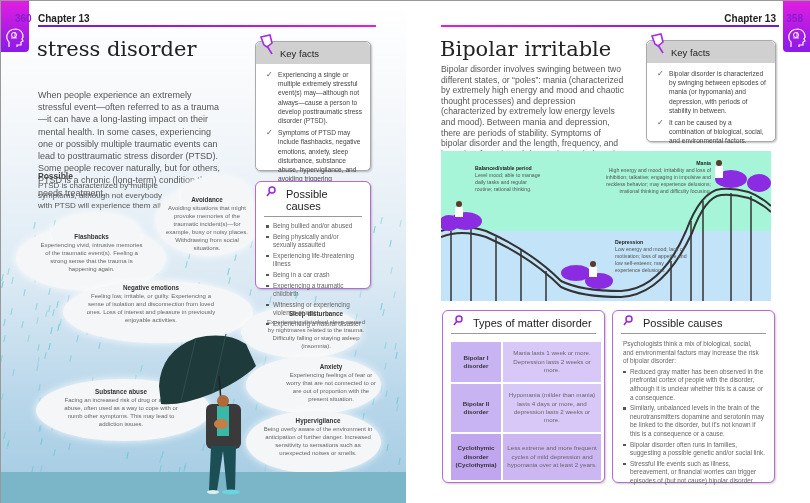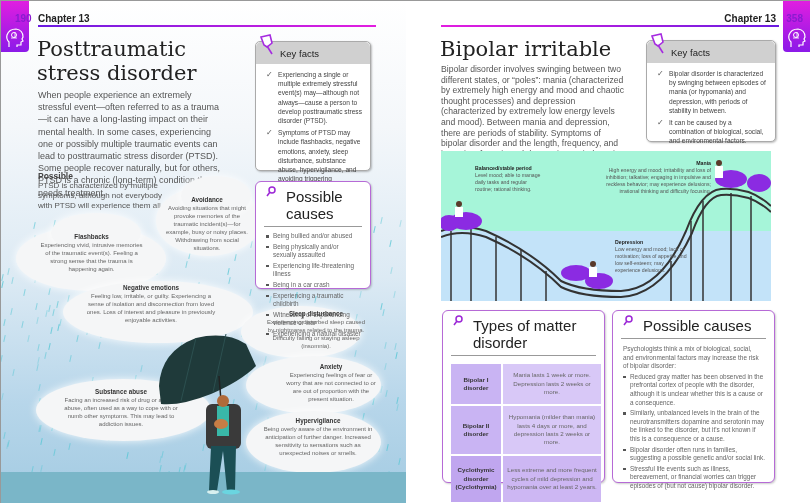--- a/index.html
+++ b/index.html
@@ -22,21 +22,21 @@
 .cloud-text{position:absolute;text-align:center;font-size:6px;line-height:8px;color:#666}
 .cloud-text b{display:block;color:#333;font-size:6.3px}
 .rain{position:absolute;width:1px;height:7px;background:#5ec8d6;transform:rotate(12deg)}
 .ground{position:absolute;left:0;bottom:0;width:405px;height:32px;background:#7ab6c8}
 .card{position:absolute;background:#fff;border:1px solid #aaa;border-radius:5px;box-shadow:1px 1px 2px rgba(0,0,0,.25)}
 .card-head{height:22px;background:#d0d0d0;border-radius:5px 5px 0 0;font-size:9.5px;color:#222;padding:6px 0 0 24px}
 .card ul{list-style:none;padding:6px 8px 0 10px}
 .card li.check{position:relative;padding-left:12px;font-size:6.6px;line-height:9.2px;color:#444;margin-bottom:3px}
 .card li.check:before{content:"✓";position:absolute;left:0;top:0;color:#555;font-size:8px}
 .pcard{position:absolute;background:#fff;border:1.5px solid #b66ad6;border-radius:6px;box-shadow:1px 1px 2px rgba(0,0,0,.2)}
-.pcard-head{font-size:15px;color:#222;padding:6px 0 4px 22px;border-bottom:1px solid #999;margin:0 8px;position:relative}
+.pcard-head{font-size:11px;color:#222;padding:6px 0 4px 22px;border-bottom:1px solid #999;margin:0 8px;position:relative}
 .pcard-head .mag{position:absolute;left:2px;top:4px}
 .pcard ul{list-style:none;padding:5px 8px 0 10px}
 .pcard li.bullet{position:relative;padding-left:7px;font-size:6.4px;line-height:8.6px;color:#666;margin-bottom:2px}
 .pcard li.bullet:before{content:"";position:absolute;left:0;top:3px;width:2.5px;height:2.5px;background:#555}
 .pin{position:absolute;left:2px;top:-8px}
 .coaster{position:absolute;left:440px;top:150px;width:330px;height:150px;background:linear-gradient(to bottom,#a6f5d9 0%,#a6f5d9 100%)}
 .coaster .lower{position:absolute;left:0;top:80px;width:330px;height:70px;background:#c3e3f9}
 .ctext{position:absolute;font-size:5.2px;line-height:7px;color:#555}
 .ctext b{color:#222;display:block}
 .type-table{border-collapse:separate;border-spacing:2px;margin:6px 6px 0 6px;width:154px}
@@ -53,26 +53,25 @@
 <div class="spread">
 
 <div class="left-page">
   <div class="tab left">
     <svg width="20" height="22" viewBox="0 0 20 22">
           <path d="M4 20 L4 15 Q1 12 2 8 Q4 2 11 2 Q18 3 18 10 L17 12 L18 14 L16 15 L16 18 L12 18 L12 20" fill="none" stroke="#fff" stroke-width="1.2"></path>
           <circle cx="9" cy="8" r="2.5" fill="none" stroke="#fff" stroke-width="1"></circle>
           <path d="M6 11 h6 M10 5 v6" stroke="#fff" stroke-width="0.8"></path>
         </svg>
   </div>
-  <div class="pnum" style="left:14px">190</div>
+  <div class="pnum" style="left:14px">360</div>
   <div class="chapter" style="left:37px">Chapter 13</div>
   <div class="rule" style="left:37px;width:338px"></div>
 
   <div class="title" style="left:36px;top:36px">
-    <div>Posttraumatic</div>
     <div>stress disorder</div>
   </div>
   <div class="body-text" style="left:37px;top:88px;width:188px">When people experience an extremely stressful event—often referred to as a trauma—it can have a long-lasting impact on their mental health. In some cases, experiencing one or possibly multiple traumatic events can lead to posttraumatic stress disorder (PTSD). Some people recover naturally, but for others, PTSD is a chronic (long-term) condition that needs treatment.</div>
 
   <div class="body-text" style="left:37px;top:170px;width:140px;font-size:8px;line-height:10px">
     <div class="sub-head">Possible</div>
     <div>PTSD is characterized by multiple symptoms, although not everybody with PTSD will experience them all.</div>
   </div>
 
   <div id="rain">

